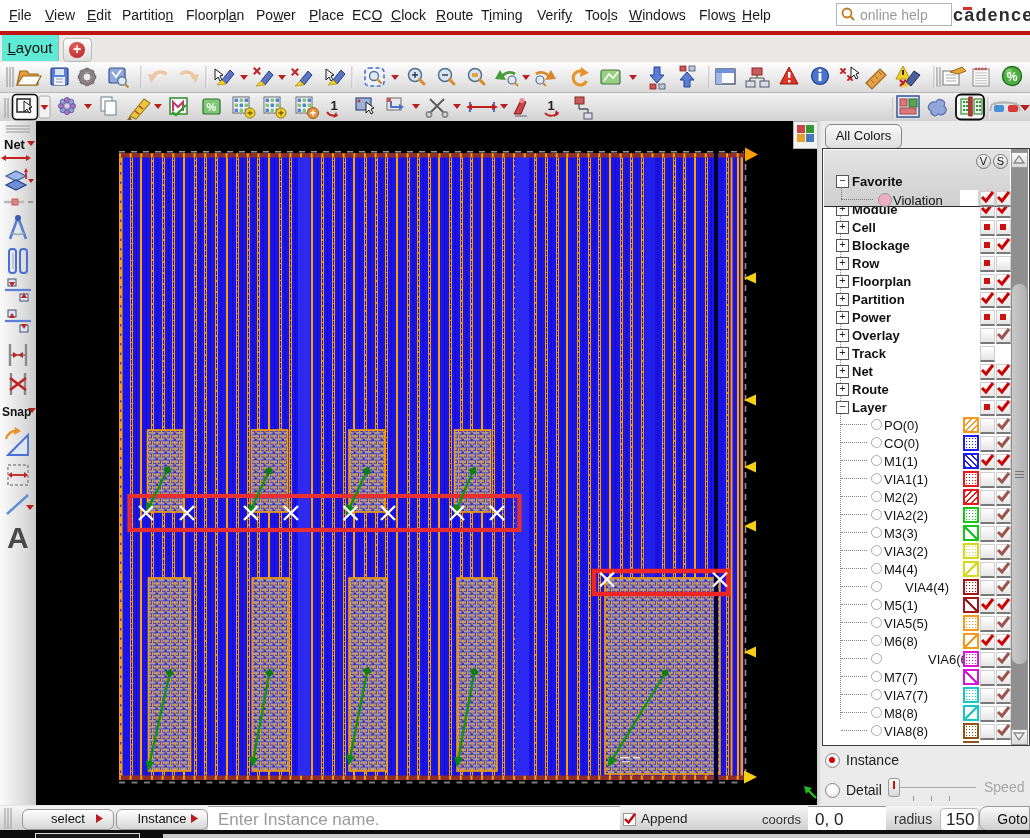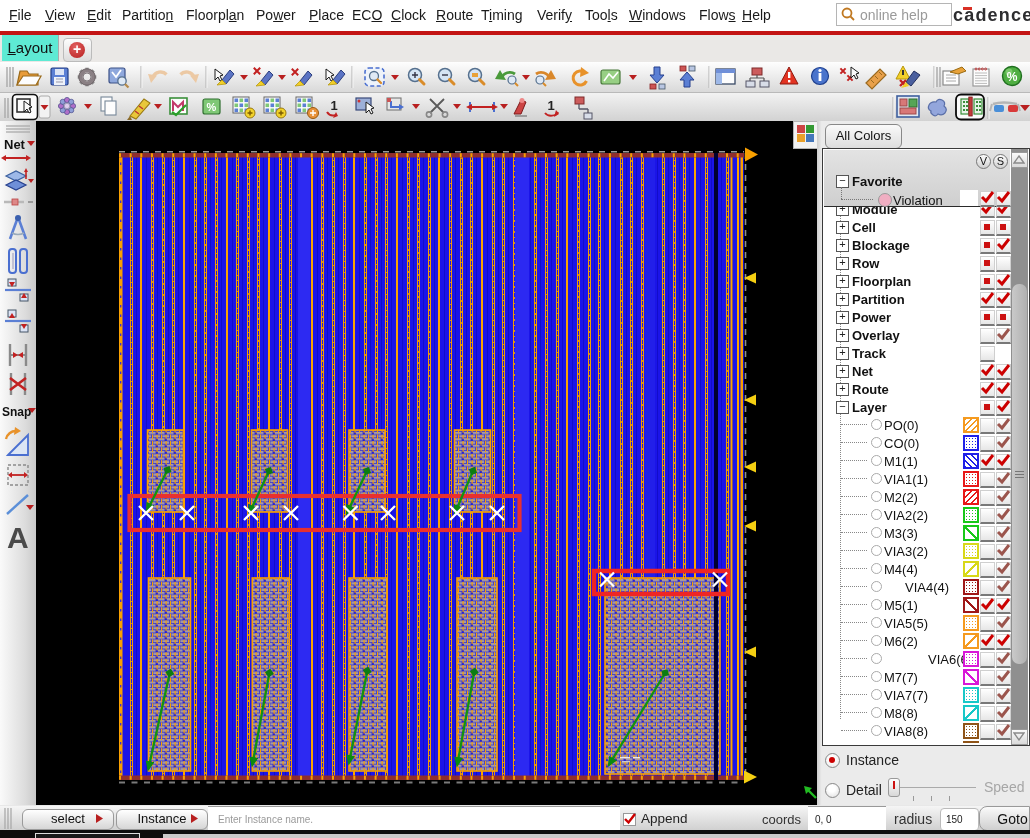--- a/index.html
+++ b/index.html
@@ -18,21 +18,21 @@
 #leftbar{left:0;top:121px;width:36px;height:684px;background:linear-gradient(to right,#fafafa,#dcdcdc 70%,#c9c9c9);}
 #canvas{left:36px;top:121px;width:781px;height:684px;background:#000000;}
 #splitter{left:817px;top:121px;width:5px;height:684px;background:linear-gradient(to right,#cfcfcf,#ededed);}
 #rpanel{left:822px;top:121px;width:208px;height:717px;background:#ebebeb;}
 #allcolors{position:absolute;left:3px;top:3px;width:75px;height:23px;background:linear-gradient(#fafafa,#dddddd);border:1px solid #888;border-radius:6px;font-size:13px;color:#111;text-align:center;line-height:22px;}
 #listbox{position:absolute;left:0px;top:27px;width:206px;height:596px;background:#ffffff;border:1px solid #3a3a3a;}
 #favhead{position:absolute;left:1px;top:1px;width:186px;height:56px;background:linear-gradient(#e3e3e3,#cfcfcf);border-bottom:1px solid #2a2a2a;}
 #bottombar{left:0;top:805px;width:1030px;height:25px;background:linear-gradient(#f5f5f5,#cfcfcf);border-top:1px solid #e8e8e8;}
 #bstrip{left:0;top:830px;width:1030px;height:8px;background:#0d0d0d;}
 .pill{position:absolute;top:3px;height:19px;background:linear-gradient(#ffffff,#d6d6d6);border:1px solid #9a9a9a;border-radius:6px;font-size:13px;color:#111;text-align:center;}
-.fld{position:absolute;background:#ffffff;border-top:1px solid #999;font-size:10px;}
+.fld{position:absolute;background:#ffffff;border-top:1px solid #999;font-size:17px;}
 .minimap{position:absolute;left:757px;top:0px;width:23px;height:26px;background:#f2f2f2;border:1px solid #b5b5b5;}
 .mm{position:absolute;width:8px;height:8px;}
 .row{position:absolute;left:1px;width:186px;height:18px;}
 .plus{position:absolute;left:12px;top:3px;width:11px;height:11px;border:1px solid #555;background:#fff;font-size:11px;line-height:9px;text-align:center;color:#222;}
 .lbl{position:absolute;left:28px;top:2px;font-size:13px;font-weight:bold;color:#111;}
 .lbl2{position:absolute;left:56px;top:2px;font-size:13px;color:#111;}
 .radio{position:absolute;left:40px;top:4px;width:9px;height:9px;border:1px solid #aaa;border-radius:6px;background:#fff;}
 .cb{position:absolute;top:2px;width:13px;height:13px;background:linear-gradient(#ffffff,#e6e6e6);border:1px solid #cfcfcf;border-bottom:2px solid #787878;}
 .cbV{left:156px;}
 .cbS{left:172px;}
@@ -969,21 +969,21 @@
           <div class="cb cbV"></div>
           <div class="cb cbS">
             <svg width="15" height="14" style="position:absolute;left:-1px;top:-2px">
               <path d="M2,7 L6,11 L13,2" stroke="#9b554d" stroke-width="3" fill="none"></path>
             </svg>
           </div>
         </div>
         <div class="row" style="top:483px">
           <div style="position:absolute;left:17px;top:8px;width:26px;height:1px;border-top:1px dotted #888;"></div>
           <div class="radio" style="left:47px;top:3px;"></div>
-          <div class="lbl2" style="left:60px;">M6(2)</div>
+          <div class="lbl2" style="left:60px;">M6(8)</div>
           <div class="sw" style="left:139px;width:12px;height:12px;background-image:repeating-linear-gradient(135deg,transparent 0,transparent 7.6px,#f59a1f 7.6px,#f59a1f 9.4px,transparent 9.4px,transparent 20px);border:2px solid #f59a1f;"></div>
           <div class="cb cbV">
             <svg width="15" height="14" style="position:absolute;left:-1px;top:-2px">
               <path d="M2,7 L6,11 L13,2" stroke="#cc0000" stroke-width="3" fill="none"></path>
             </svg>
           </div>
           <div class="cb cbS">
             <svg width="15" height="14" style="position:absolute;left:-1px;top:-2px">
               <path d="M2,7 L6,11 L13,2" stroke="#cc0000" stroke-width="3" fill="none"></path>
             </svg>

